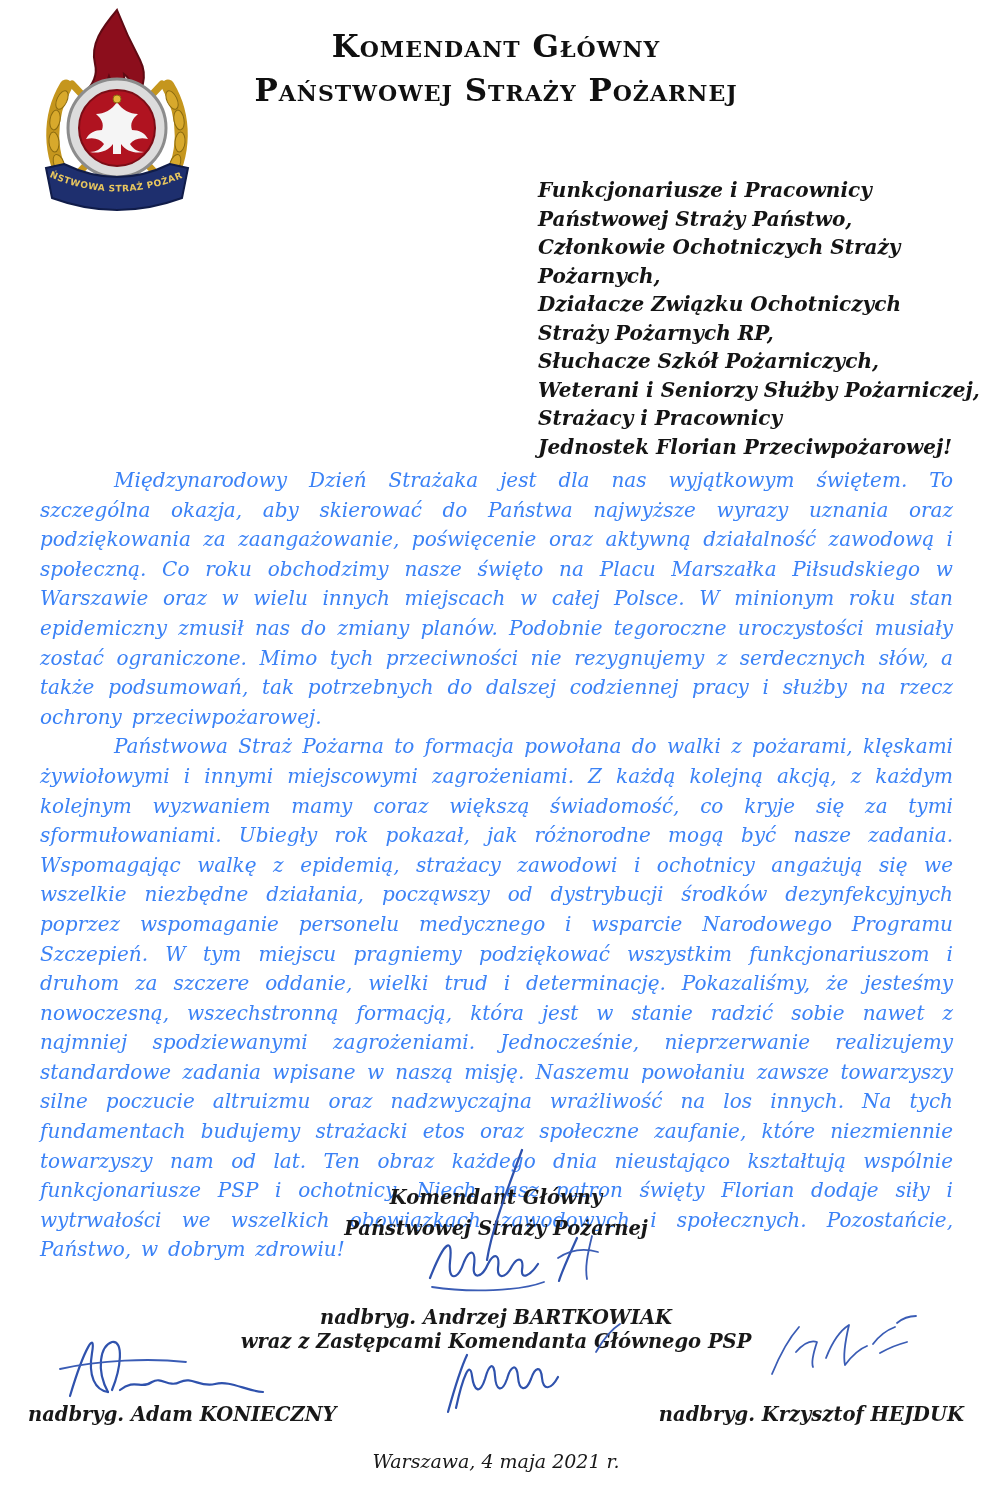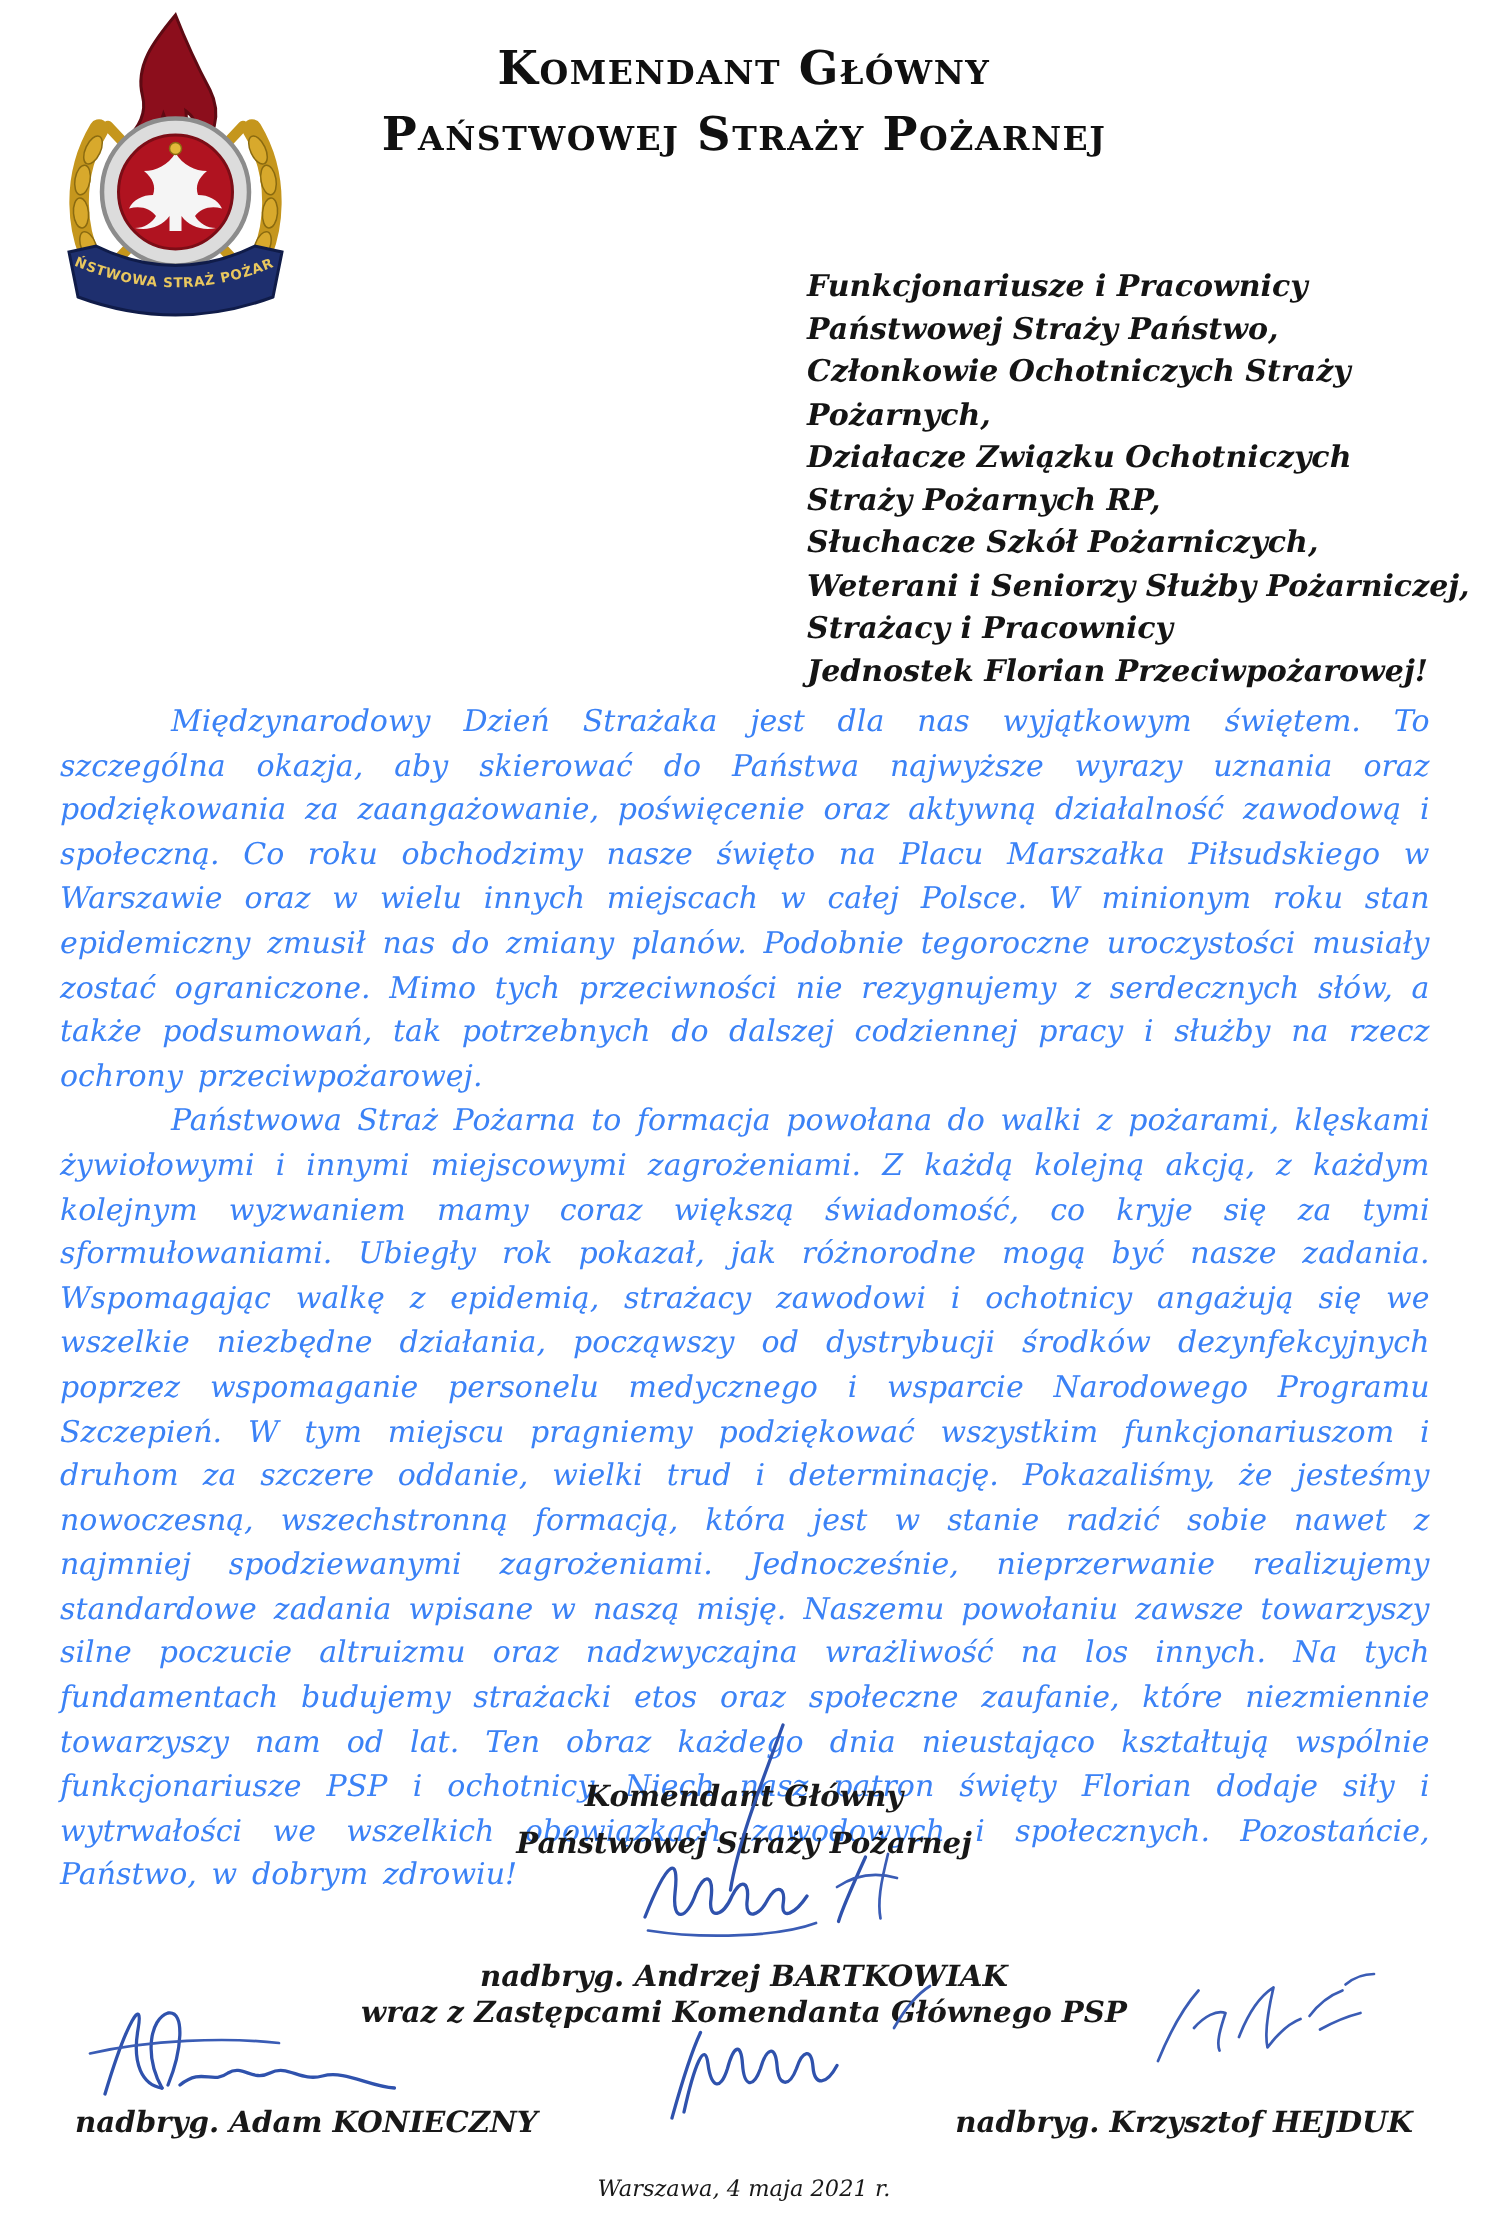--- a/index.html
+++ b/index.html
@@ -46,27 +46,27 @@
   .sig-main .name { margin-top: 58px; }
 
   .deputies-intro {
     position: absolute; top: 1330px; left: 0; width: 100%;
     text-align: center; font-style: italic; font-weight: bold; font-size: 19.5px;
   }
 
   .names-row {
     position: absolute; top: 1403px; left: 0; width: 100%;
     display: flex; justify-content: space-between;
-    padding: 0 50px;
+    padding: 0 28px;
     font-style: italic; font-weight: bold; font-size: 19.5px;
   }
 
   .footer-date {
     position: absolute; top: 1450px; left: 0; width: 100%;
-    text-align: center; font-style: italic; font-size: 15px;
+    text-align: center; font-style: italic; font-size: 19px;
   }
 
   .signatures-layer {
     position: absolute; top: 0; left: 0; width: 992px; height: 1487px;
     pointer-events: none;
   }
   .sig-stroke { stroke: #2f52ad; fill: none; stroke-width: 2.2px; stroke-linecap: round; stroke-linejoin: round; }
   .sig-thin { stroke: #3a5cb5; fill: none; stroke-width: 1.8px; stroke-linecap: round; stroke-linejoin: round; }
 </style>
 </head>

